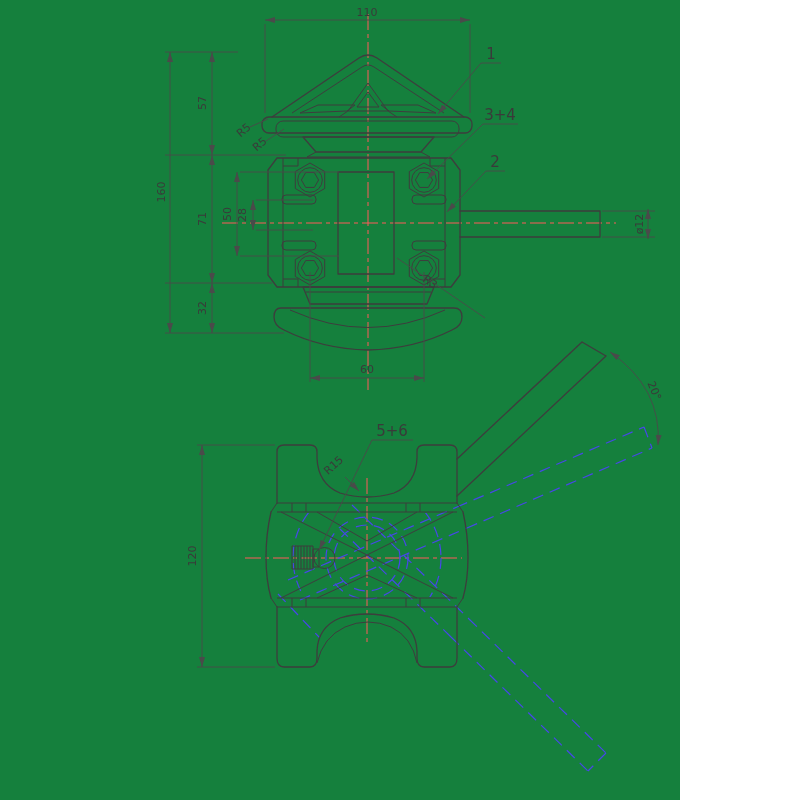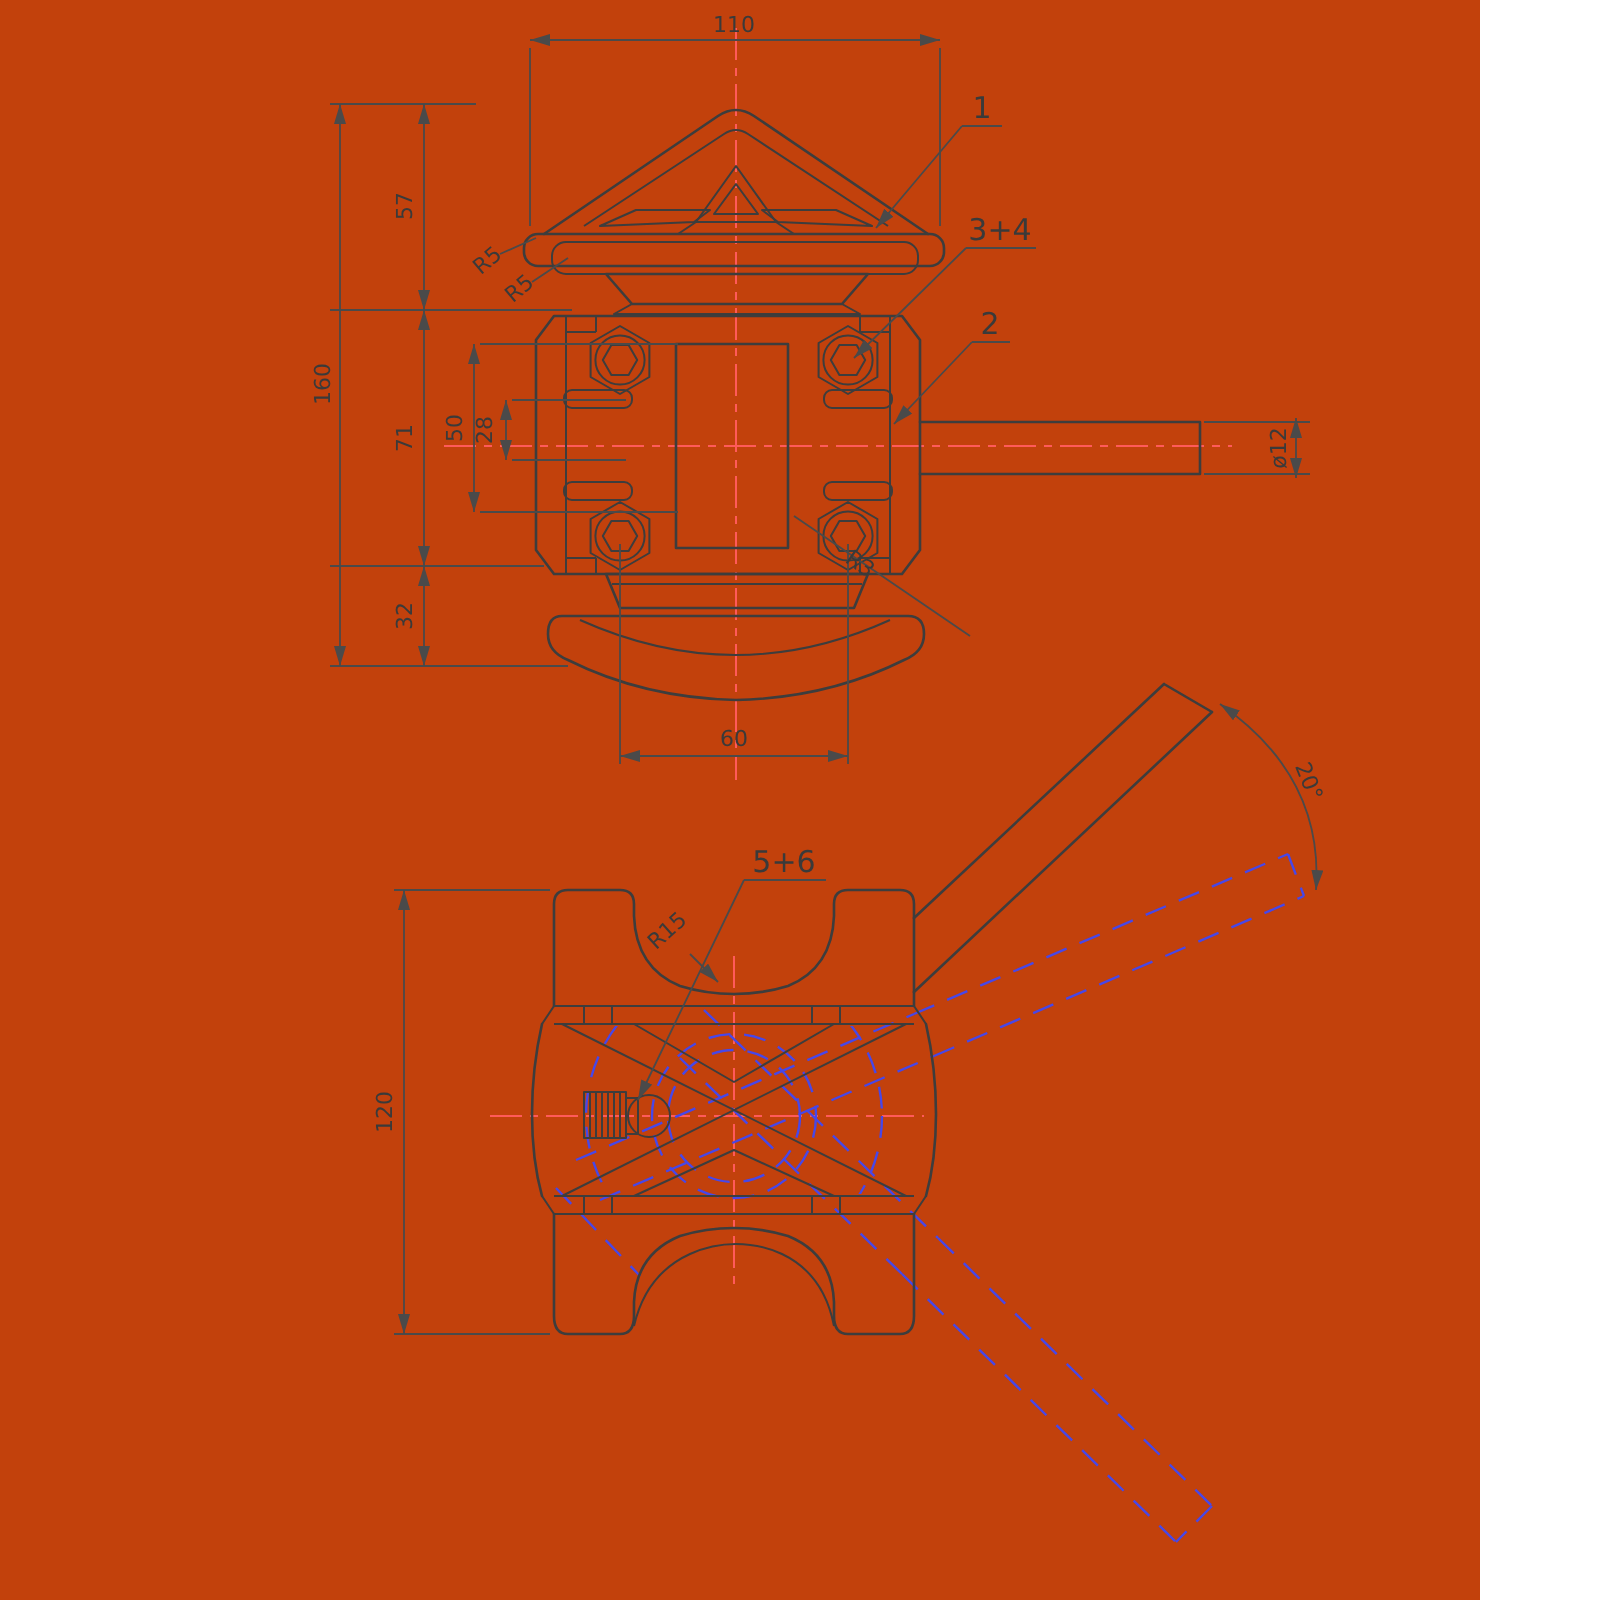--- a/index.html
+++ b/index.html
@@ -1,16 +1,16 @@
 <!DOCTYPE html>
 <html><head>
 <meta charset="utf-8">
 <style>
   html,body{margin:0;padding:0;background:#ffffff;}
-  .canvas{position:relative;width:740px;height:800px;background:#c2410c;overflow:hidden;}
+  .canvas{position:relative;width:680px;height:800px;background:#15803d;overflow:hidden;}
   svg{position:absolute;left:0;top:0;}
   .outline{stroke:#3d3d3d;fill:none;stroke-width:1.3;stroke-linejoin:round;stroke-linecap:round;}
   .thin{stroke:#3d3d3d;fill:none;stroke-width:1;stroke-linejoin:round;}
   .dimline{stroke:#4a4a4a;fill:none;stroke-width:0.9;}
   .leader{stroke:#4a4a4a;fill:none;stroke-width:0.9;}
   .center{stroke:#ff5a5a;fill:none;stroke-width:1;stroke-dasharray:16 4 4 4;}
   .phantom{stroke:#4747e8;fill:none;stroke-width:1.2;stroke-dasharray:11 7;}
   .dimtext{font-family:"DejaVu Sans",sans-serif;font-size:11px;fill:#3a3a3a;}
   .balloon{font-family:"DejaVu Sans",sans-serif;font-size:15px;fill:#3a3a3a;}
 </style>

